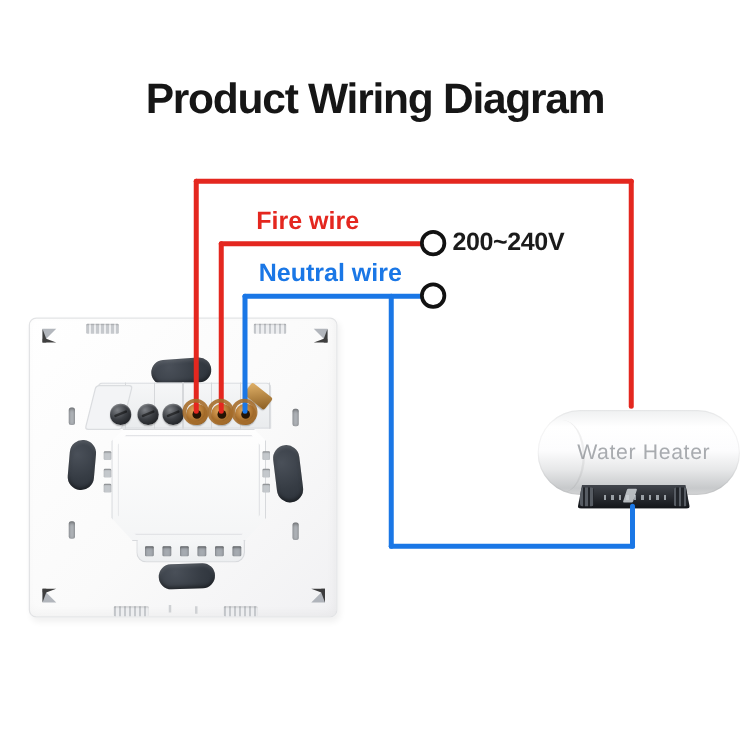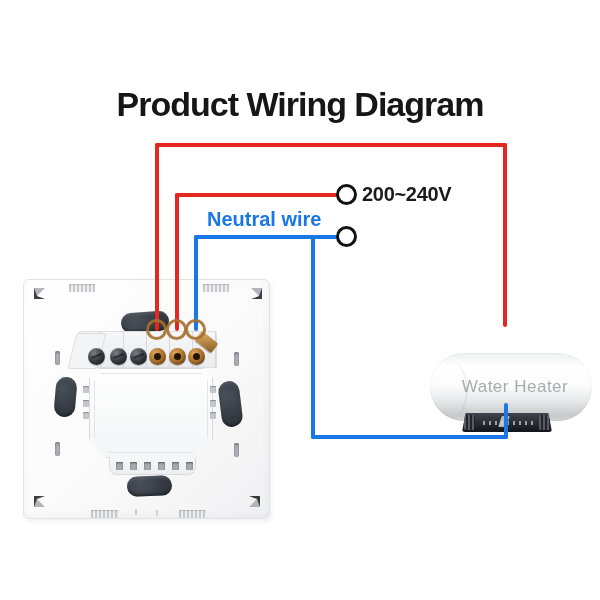--- a/index.html
+++ b/index.html
@@ -1,18 +1,18 @@
 <!DOCTYPE html>
 <html><head>
 <meta charset="utf-8">
 <style>
   html,body{margin:0;padding:0;background:#fff;}
   .stage{position:relative;width:600px;height:600px;background:#ffffff;overflow:hidden;
          font-family:"Liberation Sans",sans-serif;}
-  .abs{position:absolute;margin-top:25px;}
+  .abs{position:absolute;}
 
   
   .title{left:0;right:0;top:60px;text-align:center;font-size:34px;font-weight:700;
          letter-spacing:-1px;color:#161616;}
 
   
   .wire{position:absolute;border-radius:2px;}
   .wire.red{background:#e4271f;}
   .wire.blue{background:#1a77e6;}
 
@@ -187,16 +187,17 @@
   <span class="wire blue" style="left:311px;top:435px;width:197px;height:4px"></span>
   <span class="wire blue" style="left:504px;top:403px;width:4px;height:36px"></span>
 
   <span class="ring" style="left:146px;top:319px"></span>
   <span class="ring" style="left:166px;top:319px"></span>
   <span class="ring" style="left:185px;top:319px"></span>
 
   <span class="pcircle" style="left:336px;top:184px"></span>
   <span class="pcircle" style="left:336px;top:226px"></span>
 
+  <div class="wire-label fire" style="left:205px;top:166px">Fire wire</div>
   <div class="wire-label neutral" style="left:207px;top:208px">Neutral wire</div>
   <div class="term-label" style="left:362px;top:183px">200~240V</div>
 
 </div>
 
 </body></html>

